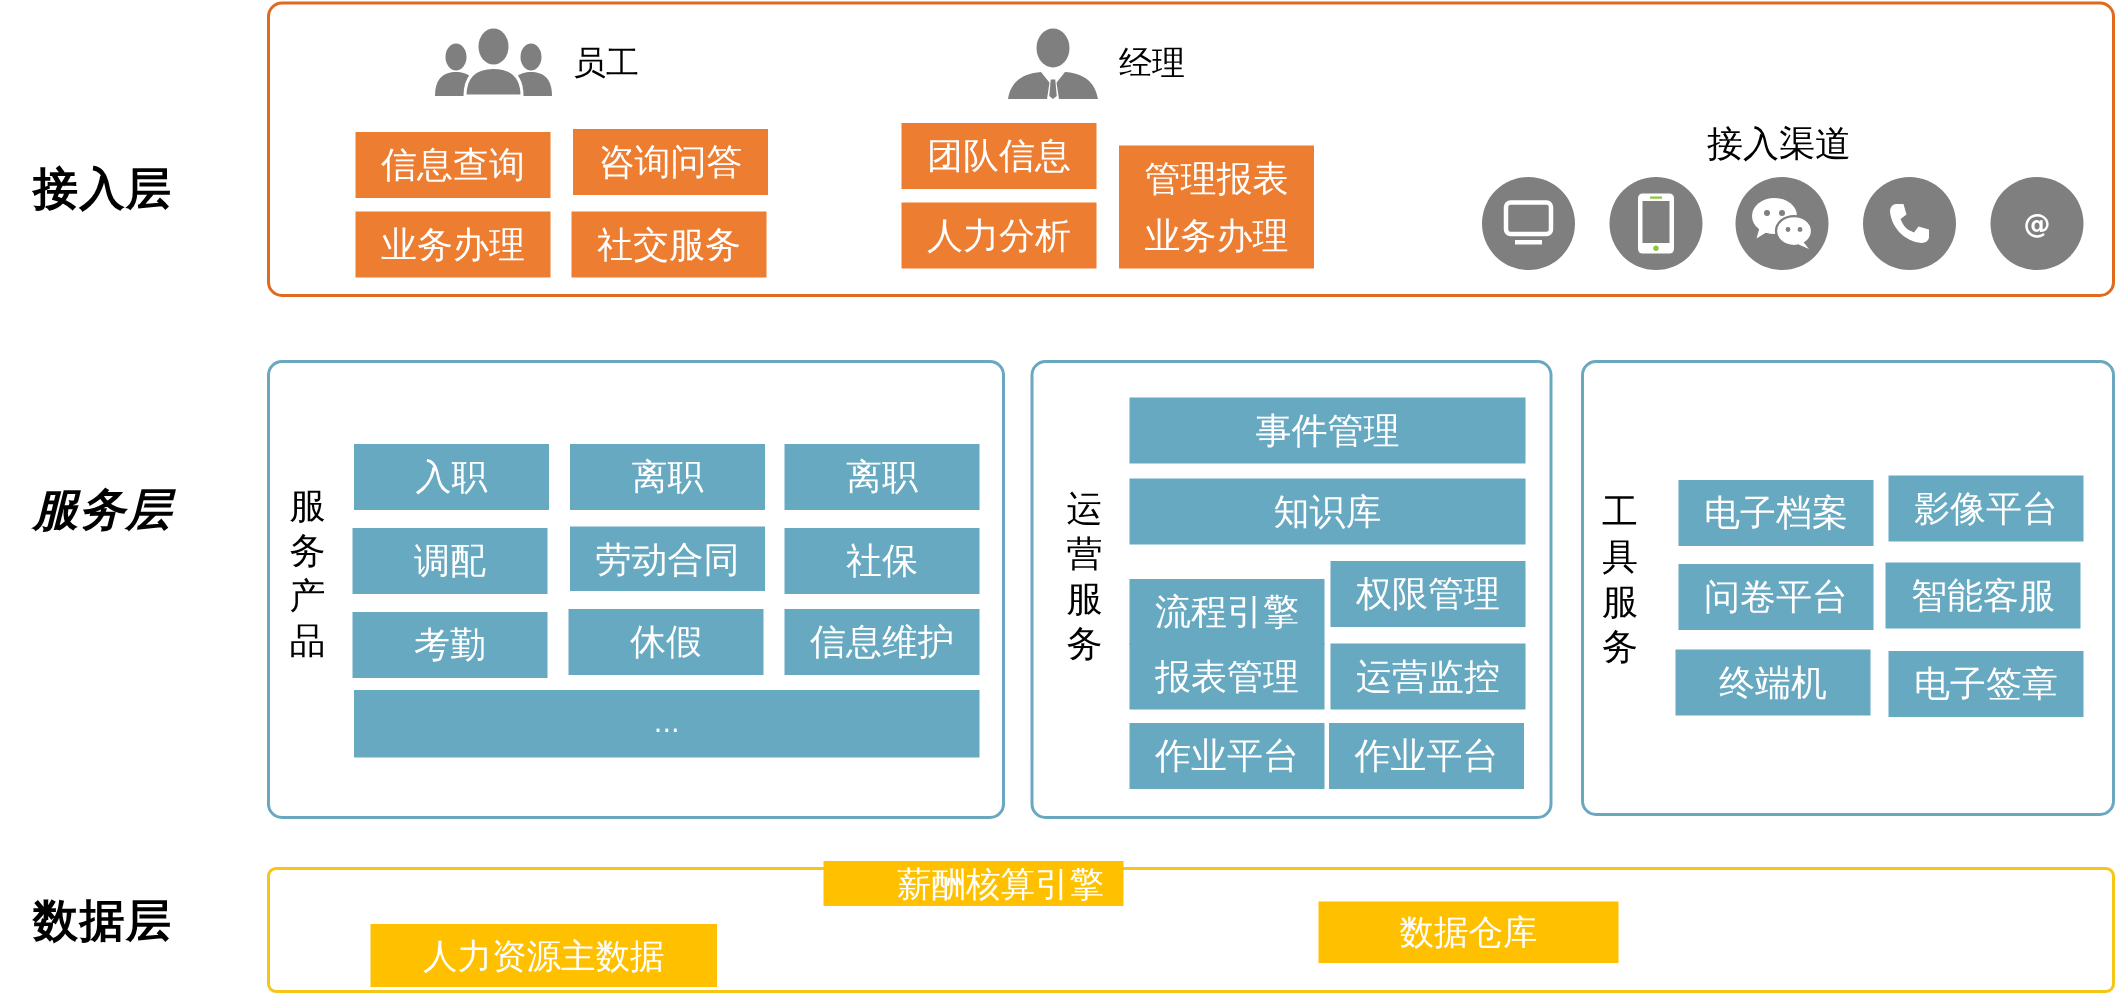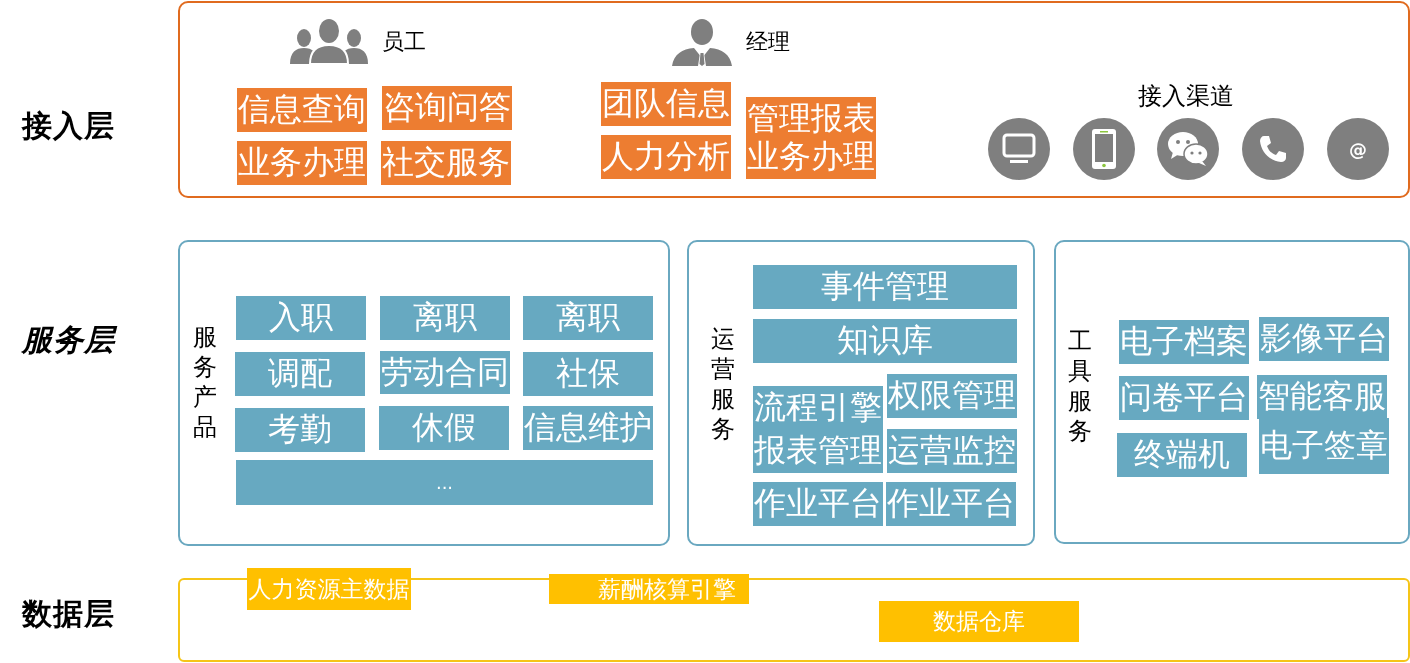--- a/index.html
+++ b/index.html
@@ -3,21 +3,21 @@
 <meta charset="utf-8">
 <style>
   html, body { margin:0; padding:0; background:#ffffff; }
   body { width:1410px; height:663px; position:relative; overflow:hidden;
          font-family:"DejaVu Sans","Liberation Sans",sans-serif; color:#000; }
   .layer-label { position:absolute; left:22px; font-size:30px; font-weight:bold; letter-spacing:1px; }
   .panel { position:absolute; box-sizing:border-box; background:#fff; border-radius:10px; }
   .panel-orange { border:2px solid #e06b1f; }
   .panel-blue { border:2px solid #6aa8c0; }
   .panel-yellow { border:2px solid #f5c518; border-radius:6px; }
-  .box { position:absolute; color:#fff; font-size:32px; display:flex; align-items:center; justify-content:center; box-sizing:border-box; white-space:nowrap; }
+  .box { position:absolute; color:#fff; font-size:24px; display:flex; align-items:center; justify-content:center; box-sizing:border-box; white-space:nowrap; }
   .box-o { background:#ed7d31; }
   .box-b { background:#67a9c1; }
   .box-y { background:#ffc000; font-size:23px; }
   .role { position:absolute; display:flex; align-items:center; font-size:22px; }
   .role svg { margin-right:14px; }
   .vlabel { position:absolute; width:26px; font-size:24px; line-height:30px; text-align:center; word-break:break-all; }
   .ch-title { position:absolute; font-size:24px; }
   .ch-icon { position:absolute; width:62px; height:62px; border-radius:50%; background:#7f7f7f; display:flex; align-items:center; justify-content:center; }
 </style>
 </head>
@@ -129,18 +129,18 @@
 <div class="box box-b" style="left:886px; top:482px; width:130px; height:44px;">作业平台</div>
 
 <div class="panel panel-blue" style="left:1054px; top:240px; width:356px; height:304px;"></div>
 <div class="vlabel" style="left:1067px; top:326px;">工具服务</div>
 
 <div class="box box-b" style="left:1119px; top:320px; width:130px; height:44px;">电子档案</div>
 <div class="box box-b" style="left:1259px; top:317px; width:130px; height:44px;">影像平台</div>
 <div class="box box-b" style="left:1119px; top:376px; width:130px; height:44px;">问卷平台</div>
 <div class="box box-b" style="left:1257px; top:375px; width:130px; height:44px;">智能客服</div>
 <div class="box box-b" style="left:1117px; top:433px; width:130px; height:44px;">终端机</div>
-<div class="box box-b" style="left:1259px; top:418px; width:130px; height:56px;">电子签章</div>
+<div class="box box-b" style="left:1259px; top:434px; width:130px; height:44px;">电子签章</div>
 
 <div class="panel panel-yellow" style="left:178px; top:578px; width:1232px; height:84px;"></div>
-<div class="box box-y" style="left:247px; top:568px; width:164px; height:42px;">人力资源主数据</div>
+<div class="box box-y" style="left:247px; top:616px; width:231px; height:42px;">人力资源主数据</div>
 <div class="box box-y" style="left:549px; top:574px; width:200px; height:30px;padding-left:36px;">薪酬核算引擎</div>
 <div class="box box-y" style="left:879px; top:601px; width:200px; height:41px;">数据仓库</div>
 
 </body></html>

